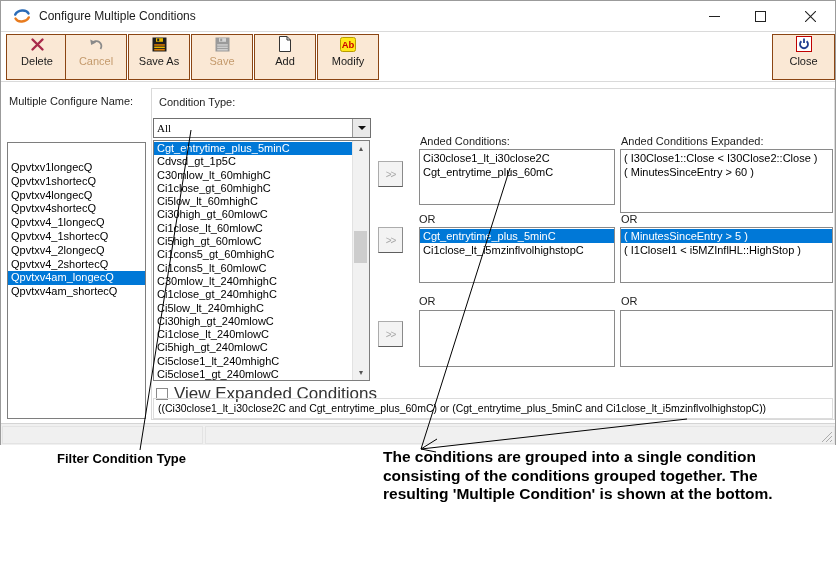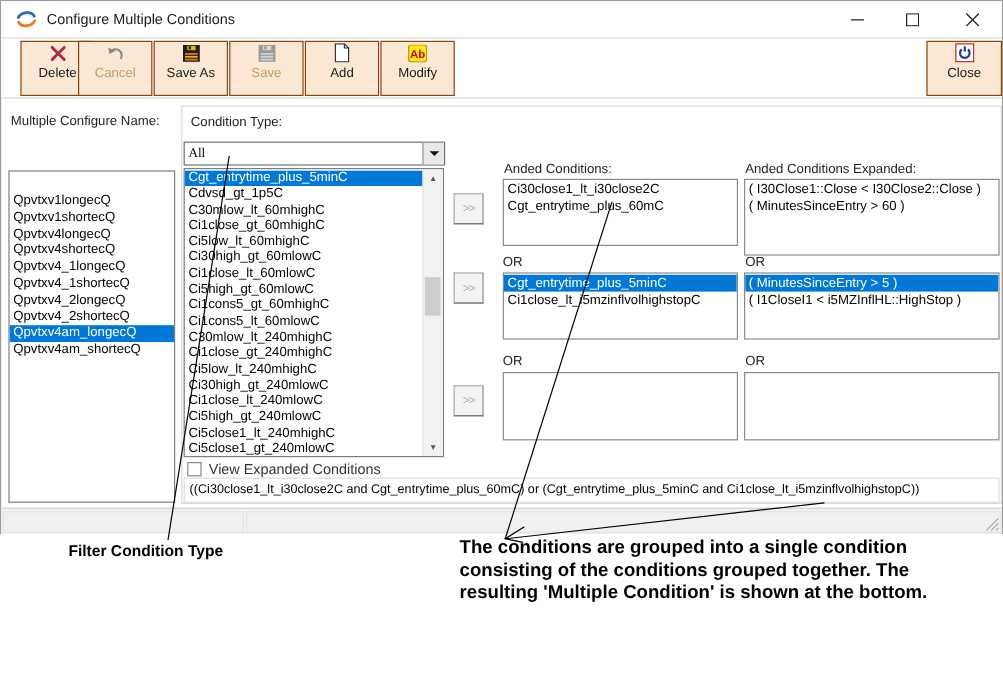--- a/index.html
+++ b/index.html
@@ -43,21 +43,21 @@
   
   .abox{position:absolute;background:#fff;border:1px solid #8A8A8A;box-sizing:border-box;overflow:hidden;padding-top:1px;}
   .ai{padding:0 3px;line-height:14px;font-size:11px;white-space:nowrap;color:#000;}
   .ai.selected{background:#0078D7;color:#fff;}
   .orlbl{position:absolute;font-size:11px;color:#222;}
   .mvbtn{position:absolute;left:377px;width:25px;height:26px;background:#F3F3F3;border:1px solid #ACACAC;border-bottom-color:#5E5E5E;border-right-color:#8A8A8A;box-sizing:border-box;color:#A9A9A9;font-size:10px;display:flex;align-items:center;justify-content:center;letter-spacing:-1px;}
 
   
   .chkrow{position:absolute;left:155px;top:383px;display:flex;align-items:center;gap:6px;}
   .chkbox{width:12px;height:12px;border:1px solid #8A8A8A;background:#fff;box-sizing:border-box;}
-  .chklbl{font-size:12px;color:#333;}
+  .chklbl{font-size:17px;color:#333;}
   .combined{position:absolute;left:152px;top:397px;width:680px;height:21px;border:1px solid #DCDCDC;box-sizing:border-box;font-size:10.5px;color:#000;line-height:19px;padding:0 4px;white-space:nowrap;overflow:hidden;}
 
   
   .statusbar{position:absolute;left:0;top:422px;width:100%;height:22px;background:#F0F0F0;border-top:1px solid #D4D4D4;box-sizing:border-box;}
   .spanel{position:absolute;top:2px;height:18px;border:1px solid #E3E3E3;background:#F0F0F0;box-sizing:border-box;}
 
   
   .ann-filter{position:absolute;left:57px;top:451px;font-size:13px;font-weight:bold;color:#000;text-align:right;}
   .ann-note{position:absolute;left:383px;top:448px;width:408px;font-size:15.5px;font-weight:bold;color:#000;line-height:18.5px;}
 
@@ -89,21 +89,21 @@
           </svg>
       </div>
       <div class="winctl" style="left:782px;width:54px">
         <svg width="11" height="11" viewBox="0 0 11 11">
             <path d="M0 0 L11 11 M11 0 L0 11" stroke="#222" stroke-width="1.1"></path>
           </svg>
       </div>
     </div>
 
     <div class="toolbar">
-      <div class="tbtn" style="left:16px">
+      <div class="tbtn" style="left:5px">
         <span class="ticon">
           <svg width="15" height="15" viewBox="0 0 15 15">
               <path d="M2.5 2.5 L12.5 12.5 M12.5 2.5 L2.5 12.5" stroke="#A8294A" stroke-width="2.4" stroke-linecap="round"></path>
             </svg>
         </span>
         <span class="tlabel">Delete</span>
       </div>
       <div class="tbtn disabled" style="left:64px">
         <span class="ticon">
           <svg width="16" height="15" viewBox="0 0 16 15">

